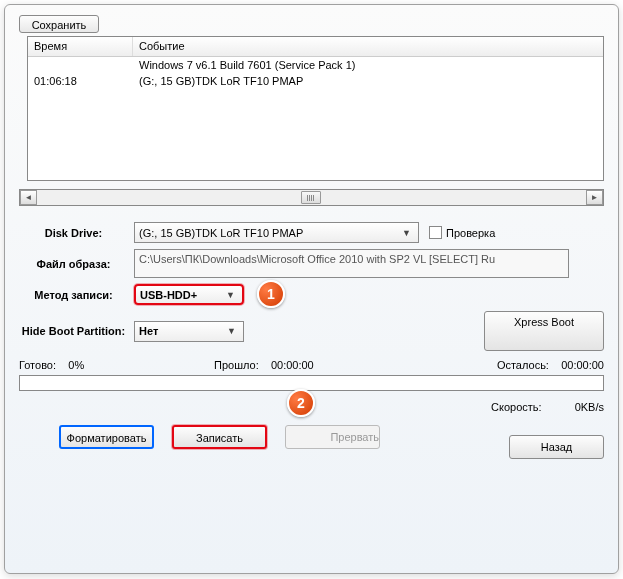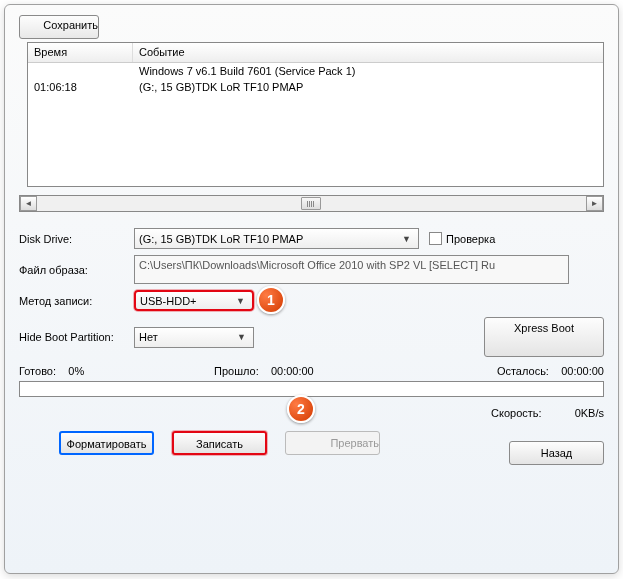--- a/index.html
+++ b/index.html
@@ -7,43 +7,43 @@
 .outer { border: 1px solid #a0a0a0; border-radius: 6px; margin: 4px; height: 570px; background: linear-gradient(#fbfbfb, #eef3f8); position: relative; box-shadow: 0 2px 8px rgba(0,0,0,0.15); }
 .titlebar { display: flex; align-items: center; height: 28px; padding: 0 6px; }
 .title { flex: 1; padding-left: 10px; color: #333; }
 .close-btn { width: 44px; height: 18px; background: linear-gradient(#e67, #c9302c); border: 1px solid #8b2320; border-radius: 3px; display: flex; align-items: center; justify-content: center; color: #fff; font-weight: bold; cursor: pointer; }
 .close-btn svg { width: 10px; height: 10px; }
 
 .content { padding: 10px 14px; }
 
 .msg-row { display: flex; align-items: center; margin-bottom: 3px; }
 .msg-label { flex: 1; }
-.save-btn { width: 80px; height: 24px; background: linear-gradient(#fdfdfd,#e8e8e8); border: 1px solid #8a8a8a; border-radius: 3px; text-align: right; line-height: 19px; cursor: pointer; }
+.save-btn { width: 80px; height: 18px; background: linear-gradient(#fdfdfd,#e8e8e8); border: 1px solid #8a8a8a; border-radius: 3px; text-align: center; line-height: 19px; cursor: pointer; }
 
 .log-box { border: 1px solid #888; background: #fff; height: 145px; display: flex; flex-direction: column; margin-left: 8px; }
 .log-header { display: flex; background: linear-gradient(#fff,#eee); border-bottom: 1px solid #ccc; height: 20px; }
 .log-h-time { width: 105px; padding: 3px 6px; border-right: 1px solid #ddd; }
 .log-h-event { flex: 1; padding: 3px 6px; }
 .log-body { flex: 1; padding: 2px 0; }
 .log-row { display: flex; height: 16px; }
 .log-time { width: 105px; padding: 0 6px; }
 .log-event { flex: 1; padding: 0 6px; }
 
 .hscroll { height: 17px; border: 1px solid #888; background: #f0f0f0; margin-top: 8px; display: flex; align-items: center; position: relative; }
 .hscroll .arrow { width: 17px; height: 15px; background: linear-gradient(#fff,#ddd); border: 1px solid #999; display: flex; align-items: center; justify-content: center; color: #555; font-size: 8px; }
 .hscroll .track { flex: 1; height: 15px; position: relative; }
 .hscroll .thumb { position: absolute; left: 48%; width: 20px; height: 13px; top: 1px; background: linear-gradient(#f8f8f8,#ddd); border: 1px solid #999; border-radius: 1px; display: flex; align-items: center; justify-content: center; }
 .hscroll .thumb::after { content: ""; width: 8px; height: 6px; background: repeating-linear-gradient(90deg,#888 0,#888 1px,transparent 1px,transparent 2px); }
 
 .form-area { padding: 10px 0 4px 0; }
 .form-row { display: flex; align-items: center; margin: 6px 0; }
-.form-label { width: 115px; text-align: left; padding-right: 6px; }
+.form-label { width: 115px; text-align: center; padding-right: 6px; font-weight: bold; }
 .combo { height: 21px; border: 1px solid #8a8a8a; background: linear-gradient(#fff,#eee); display: flex; align-items: center; padding: 0 4px; position: relative; }
 .combo-wide1 { width: 285px; }
-.combo-wide2 { width: 120px; }
+.combo-wide2 { width: 110px; font-weight: bold; }
 .combo-text { flex: 1; white-space: nowrap; overflow: hidden; }
 .combo-arrow { width: 15px; text-align: center; color: #444; font-size: 9px; }
 .textfield { height: 29px; width: 435px; border: 1px solid #8a8a8a; background: #f8f8f8; padding: 0 4px; line-height: 19px; white-space: nowrap; overflow: hidden; color: #555; }
 .checkbox { width: 13px; height: 13px; border: 1px solid #888; background: #fff; margin: 0 4px 0 10px; display: inline-block; vertical-align: middle; }
 
 .highlight-red { border: 2px solid #e30613 !important; border-radius: 4px; box-shadow: 0 0 0 1px rgba(227,6,19,.3); }
 .highlight-blue { border: 2px solid #0066ff !important; border-radius: 2px; }
 
 .badge { position: absolute; width: 28px; height: 28px; border-radius: 50%; background: radial-gradient(circle at 30% 30%, #ff7b44, #d23a00); border: 2px solid #fff; box-shadow: 0 1px 3px rgba(0,0,0,.4); color: #fff; font-weight: bold; font-size: 14px; display: flex; align-items: center; justify-content: center; z-index: 10; }
 

